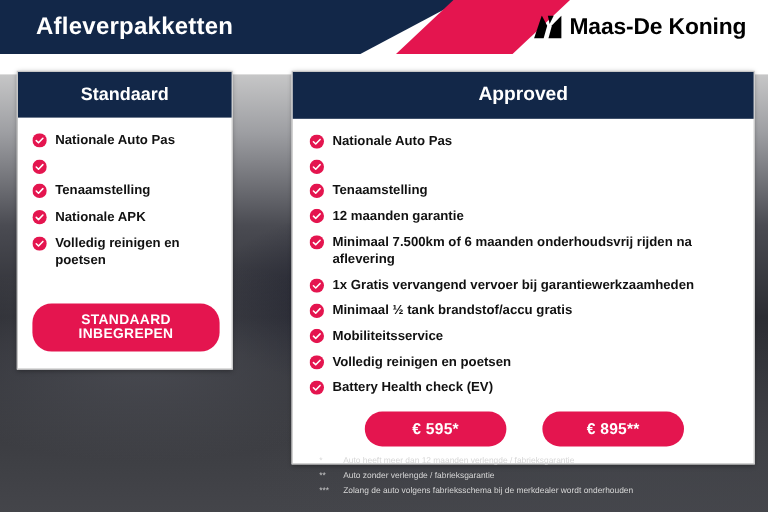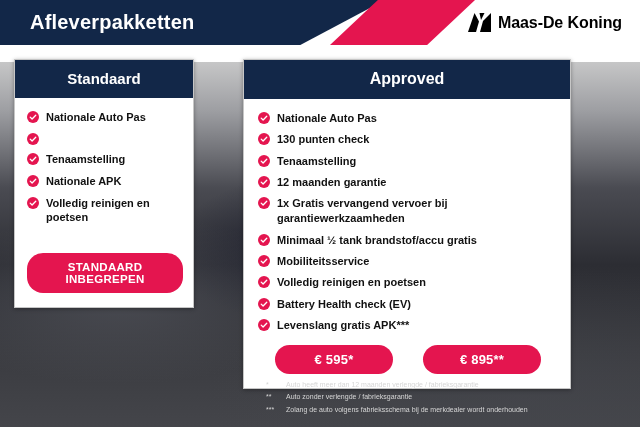--- a/index.html
+++ b/index.html
@@ -41,31 +41,31 @@
   #header-title {
     position:absolute; left:30px; top:0; height:45px;
     display:flex; align-items:center;
     color:#ffffff; font-size:20px; font-weight:bold; letter-spacing:.2px;
   }
   #brand {
     position:absolute; right:18px; top:0; height:45px;
     display:flex; align-items:center; gap:7px;
   }
   #brand-mark { width:23px; height:19px; display:block; }
-  #brand-name { color:#000000; font-size:16px; font-weight:bold; letter-spacing:-.1px; }
+  #brand-name { color:#000000; font-size:19px; font-weight:bold; letter-spacing:-.1px; }
 
   
   .card {
     position:absolute;
     background:#ffffff;
     border:1px solid #c6c6c6;
     box-shadow:0 1px 4px rgba(0,0,0,.35);
   }
   #card-standaard { left:14px; top:59px; width:180px; }
-  #card-approved  { left:243px; top:59px; width:328px; }
+  #card-approved  { left:243px; top:59px; width:386px; }
 
   .card-head {
     background:#122748;
     color:#ffffff;
     text-align:center;
     font-weight:bold;
     padding:10px 6px 11px;
   }
   #card-standaard .card-head { font-size:15px; }
   #card-approved  .card-head { font-size:16px; }
@@ -190,41 +190,47 @@
             <circle cx="12" cy="12" r="12" fill="#e4154f"></circle>
             <path d="M6.4 12.3 L10.2 16 L17.5 8.4" stroke="#ffffff" stroke-width="2.6" fill="none" stroke-linecap="round" stroke-linejoin="round"></path>
           </svg>
         <span>Nationale Auto Pas</span>
       </li>
       <li>
         <svg class="check-icon" viewBox="0 0 24 24">
             <circle cx="12" cy="12" r="12" fill="#e4154f"></circle>
             <path d="M6.4 12.3 L10.2 16 L17.5 8.4" stroke="#ffffff" stroke-width="2.6" fill="none" stroke-linecap="round" stroke-linejoin="round"></path>
           </svg>
-        <span>130 punten check</span>
       </li>
       <li>
         <svg class="check-icon" viewBox="0 0 24 24">
             <circle cx="12" cy="12" r="12" fill="#e4154f"></circle>
             <path d="M6.4 12.3 L10.2 16 L17.5 8.4" stroke="#ffffff" stroke-width="2.6" fill="none" stroke-linecap="round" stroke-linejoin="round"></path>
           </svg>
         <span>Tenaamstelling</span>
       </li>
       <li>
         <svg class="check-icon" viewBox="0 0 24 24">
             <circle cx="12" cy="12" r="12" fill="#e4154f"></circle>
             <path d="M6.4 12.3 L10.2 16 L17.5 8.4" stroke="#ffffff" stroke-width="2.6" fill="none" stroke-linecap="round" stroke-linejoin="round"></path>
           </svg>
         <span>12 maanden garantie</span>
       </li>
       <li>
         <svg class="check-icon" viewBox="0 0 24 24">
             <circle cx="12" cy="12" r="12" fill="#e4154f"></circle>
             <path d="M6.4 12.3 L10.2 16 L17.5 8.4" stroke="#ffffff" stroke-width="2.6" fill="none" stroke-linecap="round" stroke-linejoin="round"></path>
           </svg>
+        <span>Minimaal 7.500km of 6 maanden onderhoudsvrij rijden na aflevering</span>
+      </li>
+      <li>
+        <svg class="check-icon" viewBox="0 0 24 24">
+            <circle cx="12" cy="12" r="12" fill="#e4154f"></circle>
+            <path d="M6.4 12.3 L10.2 16 L17.5 8.4" stroke="#ffffff" stroke-width="2.6" fill="none" stroke-linecap="round" stroke-linejoin="round"></path>
+          </svg>
         <span>1x Gratis vervangend vervoer bij garantiewerkzaamheden</span>
       </li>
       <li>
         <svg class="check-icon" viewBox="0 0 24 24">
             <circle cx="12" cy="12" r="12" fill="#e4154f"></circle>
             <path d="M6.4 12.3 L10.2 16 L17.5 8.4" stroke="#ffffff" stroke-width="2.6" fill="none" stroke-linecap="round" stroke-linejoin="round"></path>
           </svg>
         <span>Minimaal ½ tank brandstof/accu gratis</span>
       </li>
       <li>
@@ -240,27 +246,20 @@
             <path d="M6.4 12.3 L10.2 16 L17.5 8.4" stroke="#ffffff" stroke-width="2.6" fill="none" stroke-linecap="round" stroke-linejoin="round"></path>
           </svg>
         <span>Volledig reinigen en poetsen</span>
       </li>
       <li>
         <svg class="check-icon" viewBox="0 0 24 24">
             <circle cx="12" cy="12" r="12" fill="#e4154f"></circle>
             <path d="M6.4 12.3 L10.2 16 L17.5 8.4" stroke="#ffffff" stroke-width="2.6" fill="none" stroke-linecap="round" stroke-linejoin="round"></path>
           </svg>
         <span>Battery Health check (EV)</span>
-      </li>
-      <li>
-        <svg class="check-icon" viewBox="0 0 24 24">
-            <circle cx="12" cy="12" r="12" fill="#e4154f"></circle>
-            <path d="M6.4 12.3 L10.2 16 L17.5 8.4" stroke="#ffffff" stroke-width="2.6" fill="none" stroke-linecap="round" stroke-linejoin="round"></path>
-          </svg>
-        <span>Levenslang gratis APK***</span>
       </li>
     </ul>
 
     <div id="price-row">
       <button class="pill price-btn">€ 595*</button>
       <button class="pill price-btn">€ 895**</button>
     </div>
   </div>
 </div>
 

